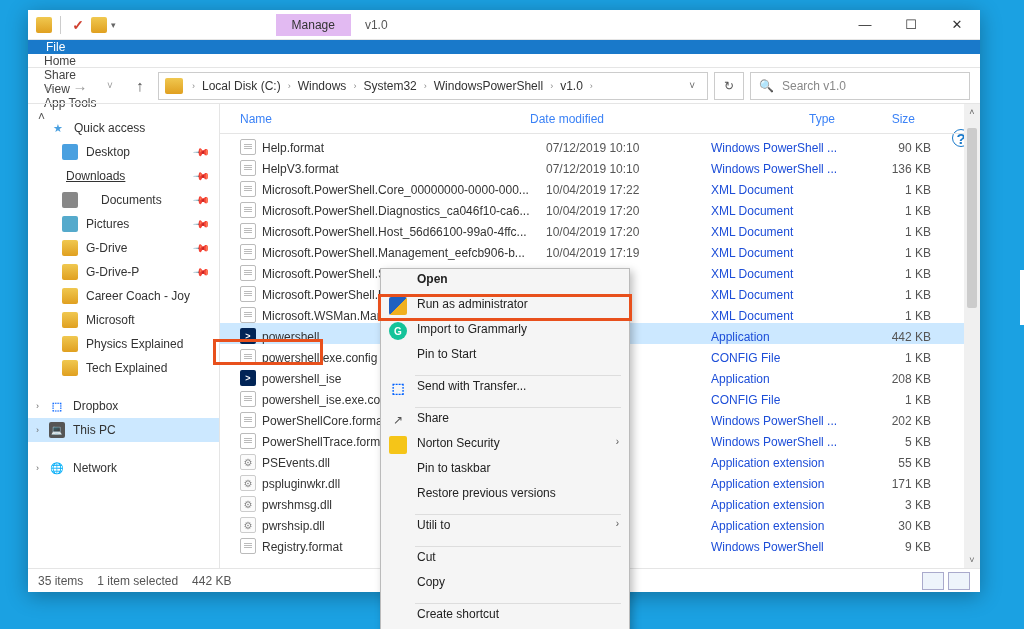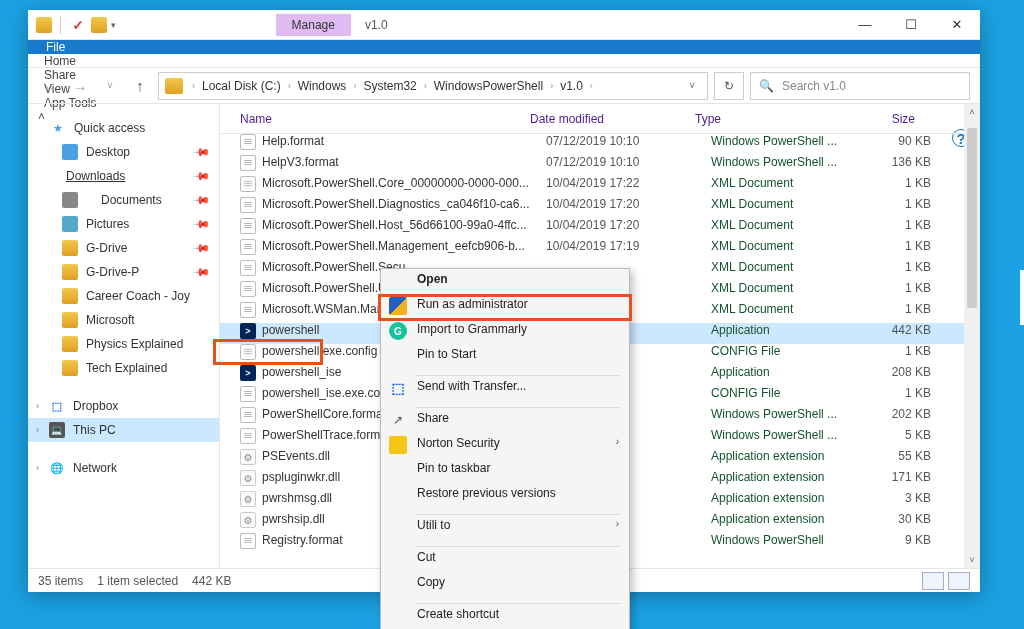--- a/index.html
+++ b/index.html
@@ -47,38 +47,38 @@
 .ico.desktop { background:#4aa0e0; color:#fff; font-size:9px; }
 .ico.down { color:#4aa0e0; }
 .ico.doc { background:#888; color:#fff; font-size:9px; }
 .ico.pic { background:#55aacc; color:#fff; font-size:9px; }
 .ico.fold { background:linear-gradient(#f0c850,#e0a020); }
 .ico.dbx { color:#0061ff; font-weight:bold; }
 .ico.pc { background:#555; color:#fff; font-size:9px; }
 .ico.net { color:#4aa0e0; }
 
 .content { flex:1; display:flex; flex-direction:column; position:relative; }
-.col-head { height:30px; display:flex; align-items:center; border-bottom:1px solid #e5e5e5; color:#4c1d95; padding-left:20px; }
+.col-head { height:30px; display:flex; align-items:center; border-bottom:1px solid #e5e5e5; color:#3b82f6; padding-left:20px; }
 .ch-name { width:290px; }
 .ch-date { width:165px; }
-.ch-type { width:140px; }
+.ch-type { width:140px;text-align:right; }
 .ch-size { width:80px; text-align:right; }
 .rows { flex:1; overflow:hidden; }
-.row { height:21px; display:flex; align-items:flex-start; padding-left:20px; color:#333; }
+.row { height:21px; display:flex; align-items:flex-end; padding-left:20px; color:#333; }
 .row.sel { background:#cce8ff; }
 .r-ico { width:16px; height:16px; margin-right:6px; display:flex; align-items:center; justify-content:center; }
 .r-ico.file { background:#fff; border:1px solid #bbb; border-radius:2px; position:relative; }
 .r-ico.file::after { content:""; position:absolute; top:4px; left:3px; right:3px; height:1px; background:#bbb; box-shadow:0 2px 0 #bbb,0 4px 0 #bbb; }
 .r-ico.ps { background:#012456; border-radius:2px; display:flex; align-items:center; justify-content:center; }
 .r-ico.ps::after { content:">"; color:#fff; font-size:9px; font-weight:bold; }
 .r-ico.dll { background:#fbfbfb; border:1px solid #ccc; border-radius:2px; position:relative; }
 .r-ico.dll::after { content:"⚙"; font-size:10px; color:#888; position:absolute; inset:0; display:flex; align-items:center; justify-content:center; }
 .r-name { width:290px; white-space:nowrap; overflow:hidden; text-overflow:ellipsis; }
 .r-date { width:165px; color:#555; }
-.r-type { width:140px; color:#14532d; white-space:nowrap; overflow:hidden; text-overflow:ellipsis; }
+.r-type { width:140px; color:#1d4ed8; white-space:nowrap; overflow:hidden; text-overflow:ellipsis; }
 .r-size { width:80px; text-align:right; color:#555; }
 .scrollbar { position:absolute; right:0; top:0; bottom:0; width:16px; background:#f0f0f0; }
 .scroll-arrow { height:16px; display:flex; align-items:center; justify-content:center; color:#666; font-size:9px; }
 .scroll-thumb { position:absolute; top:24px; left:3px; right:3px; height:180px; background:#ccc; border-radius:2px; }
 
 .status { height:24px; border-top:1px solid #e5e5e5; display:flex; align-items:center; padding:0 10px; color:#555; gap:14px; font-size:12px; }
 .status .views { margin-left:auto; display:flex; gap:4px; }
 .view-btn { width:22px; height:18px; border:1px solid #aac; background:#eef4fb; }
 
 .highlight-box { position:absolute; border:3px solid #e8501c; pointer-events:none; z-index:50; }

